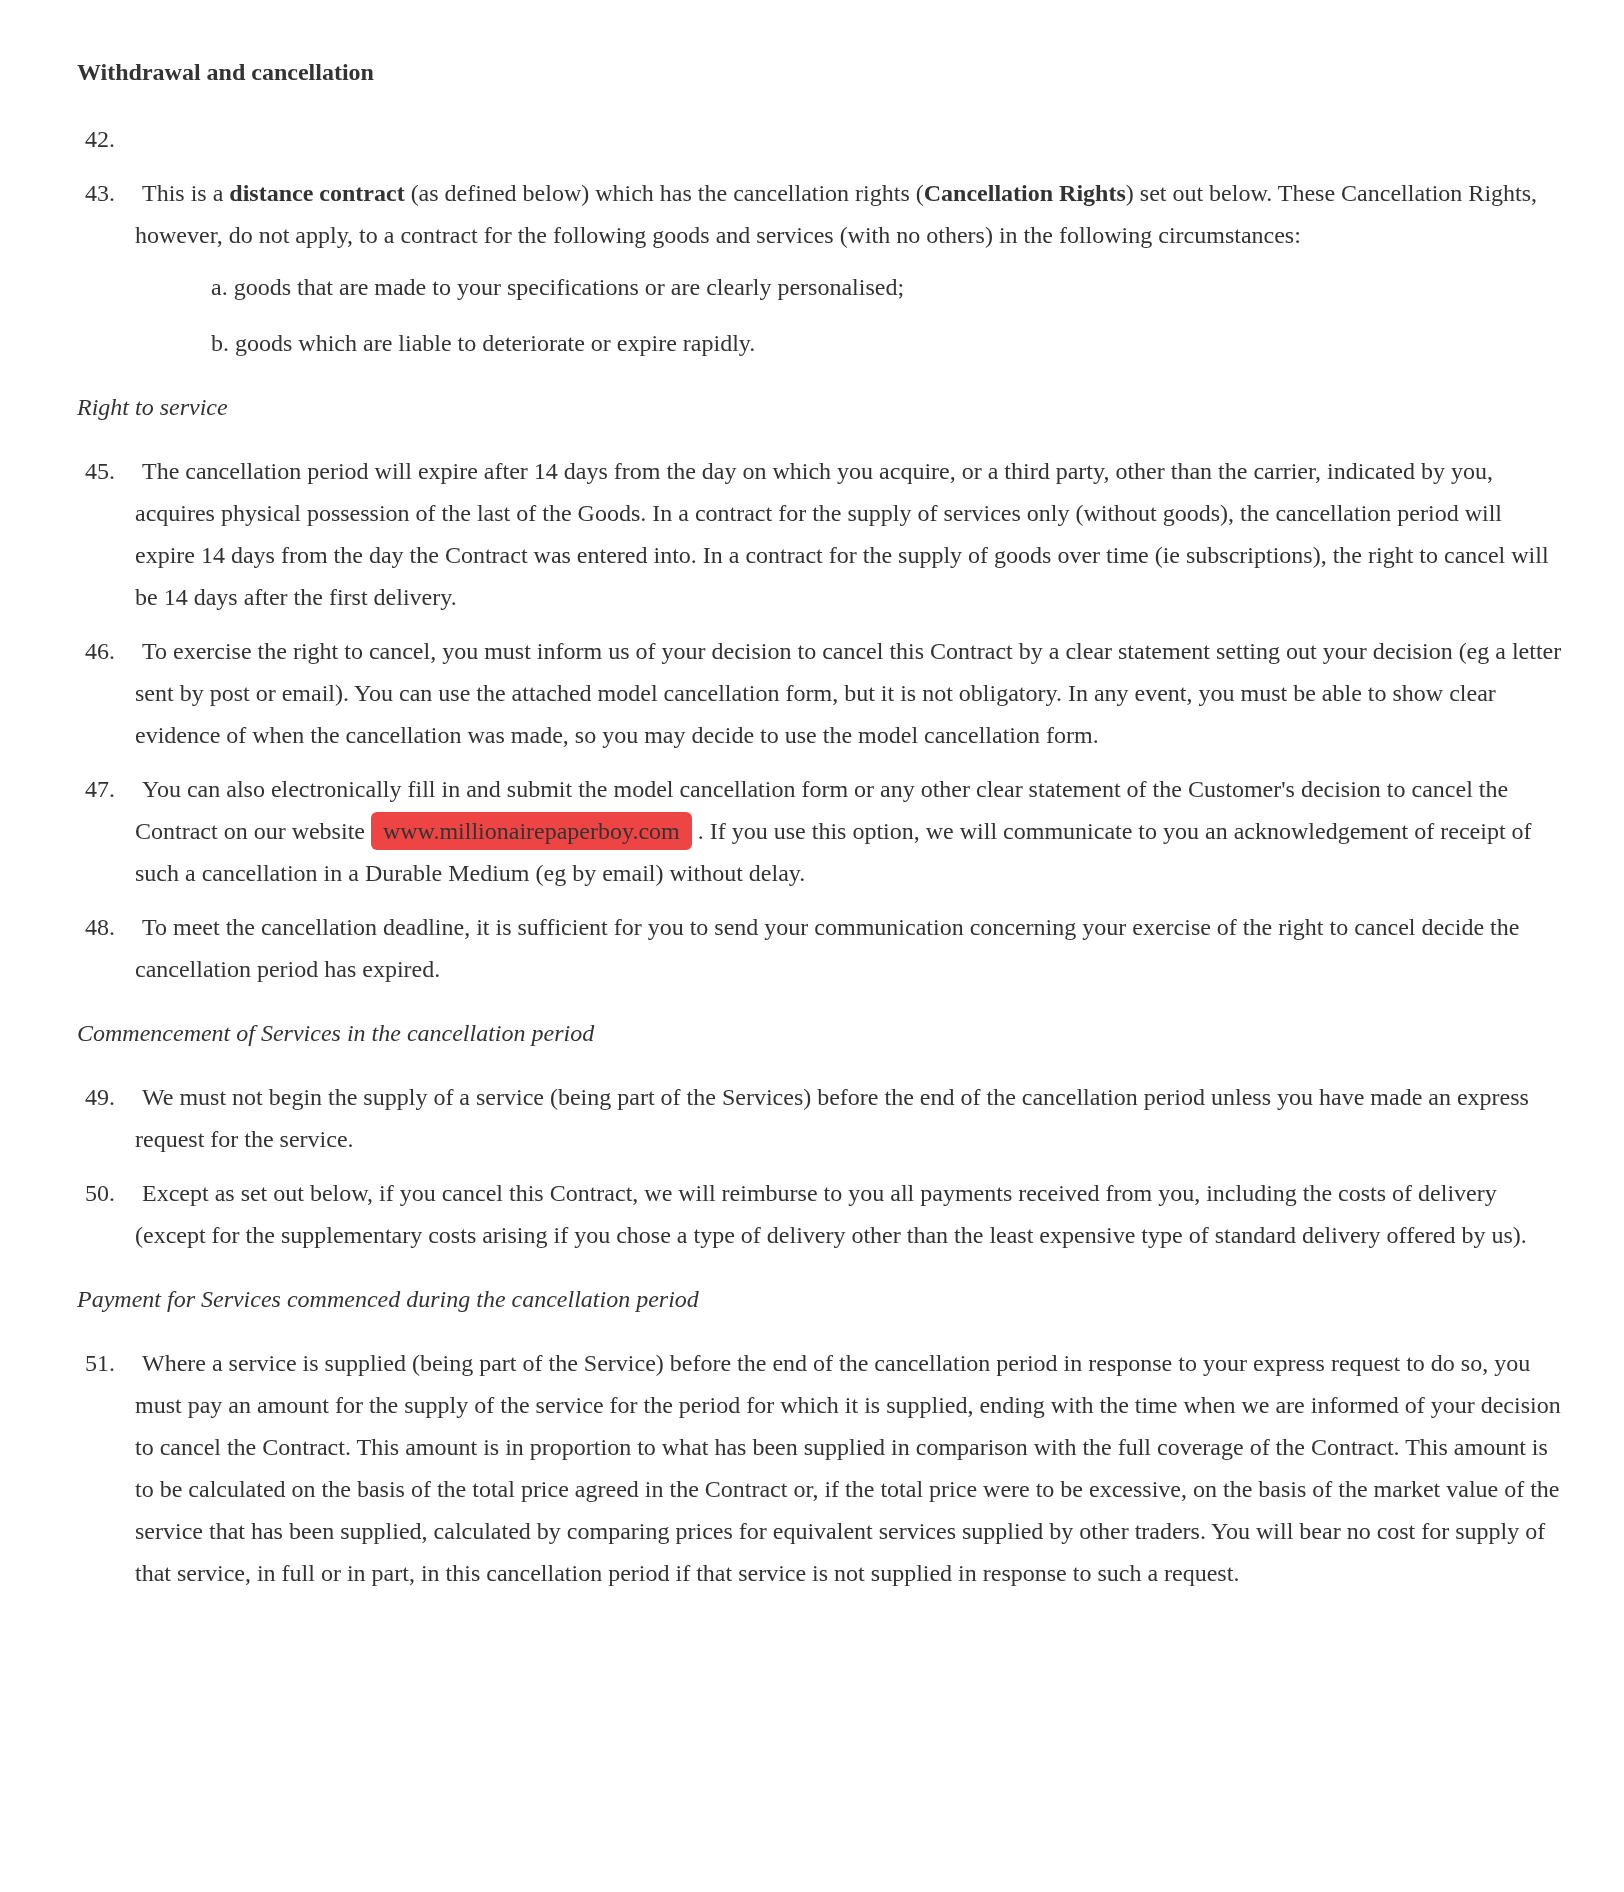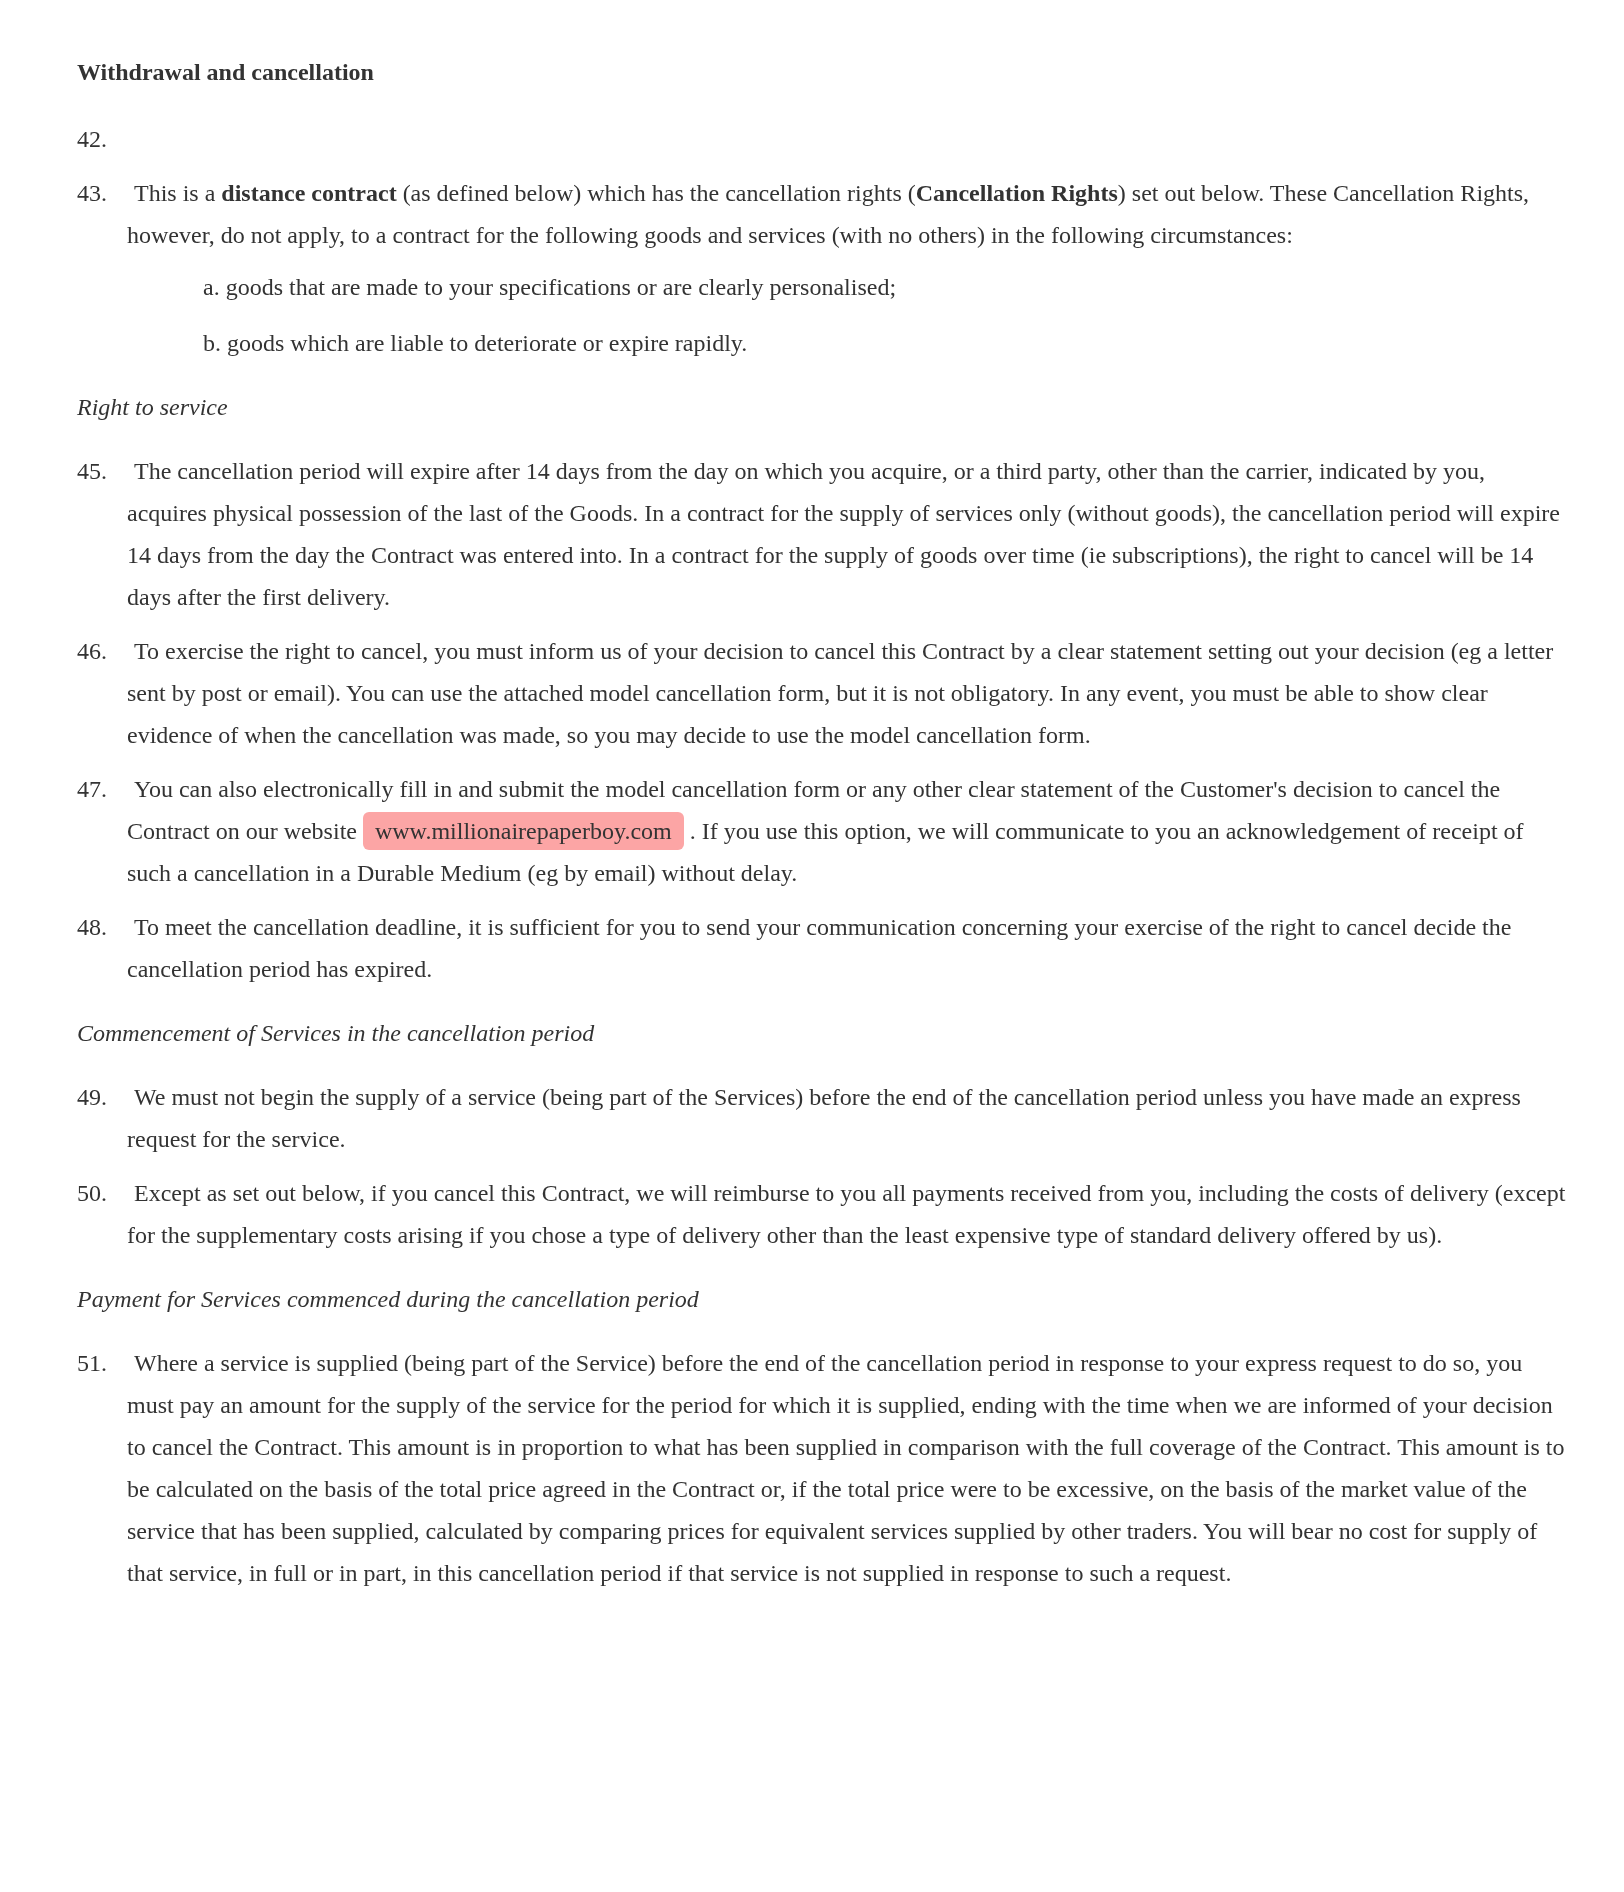--- a/index.html
+++ b/index.html
@@ -25,21 +25,21 @@
       font-family: "Liberation Serif", "DejaVu Serif", serif;
       font-size: 24px;
       font-weight: bold;
       margin: 0 0 20px 0;
       line-height: 52px;
       color: #333333;
     }
     .item {
       position: relative;
       padding-left: 50px;
-      margin: 0 0 12px 0;
+      margin: 0 0 12px 8px;
       line-height: 42px;
     }
     .item .num {
       position: absolute;
       left: 0;
       top: 0;
       width: 50px;
     }
     .item .body {
       display: inline;
@@ -59,21 +59,21 @@
       margin: 0 0 14px 0;
     }
     .subhead {
       font-style: italic;
       margin: 22px 0 22px 0;
       line-height: 42px;
     }
     code.url {
       font-family: "Liberation Serif", "DejaVu Serif", serif;
       font-size: 24px;
-      background: #fca5a5;
+      background: #ef4444;
       border-radius: 6px;
       padding: 6px 12px;
       margin: 0 6px;
       color: #333333;
     }
     b { font-weight: bold; }
   </style>
 </head>
 <body>
 

